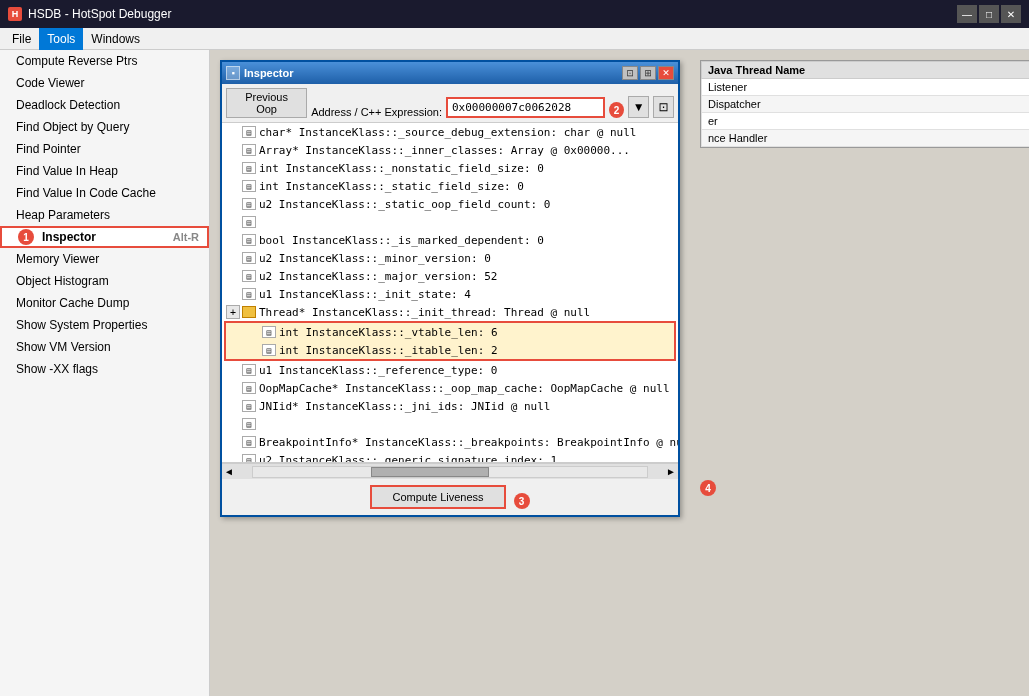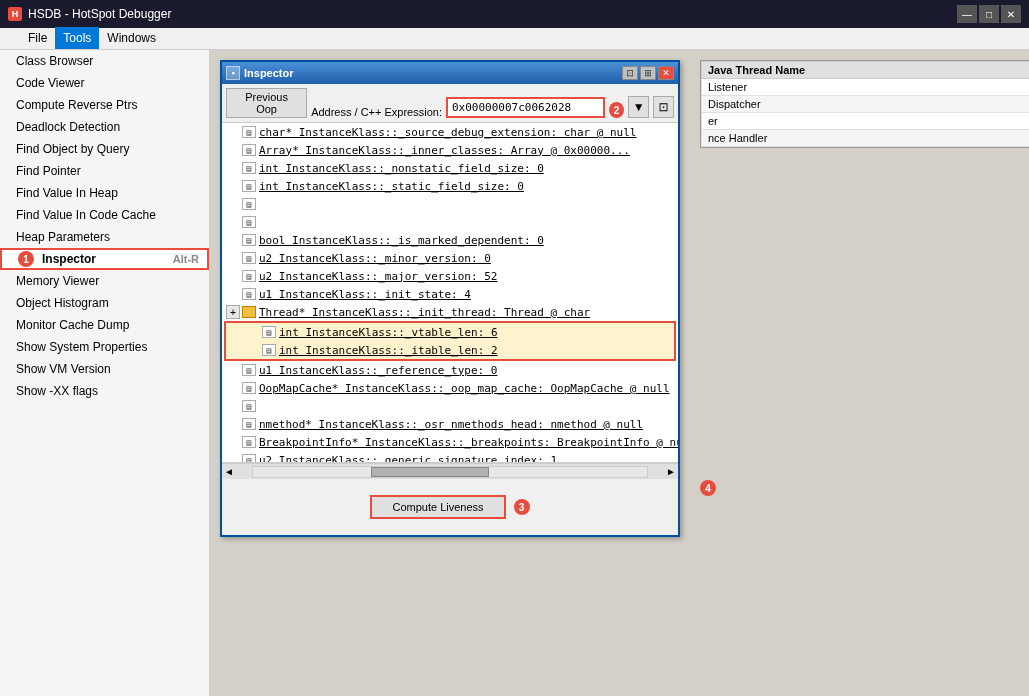--- a/index.html
+++ b/index.html
@@ -51,23 +51,23 @@
       display: flex;
       align-items: center;
       justify-content: center;
     }
 
     
     .menu-bar {
       background: #f0f0f0;
       height: 22px;
       display: flex;
-      align-items: flex-end;
+      align-items: center;
       border-bottom: 1px solid #ccc;
-      padding: 0 20px;
+      padding: 0 4px;
     }
     .menu-item {
       padding: 2px 8px;
       cursor: pointer;
       font-size: 12px;
       height: 22px;
       display: flex;
       align-items: center;
     }
     .menu-item:hover, .menu-item.active {
@@ -282,21 +282,21 @@
     }
     .folder-icon {
       display: inline-block;
       width: 14px;
       height: 12px;
       background: #f0c040;
       border: 1px solid #c08000;
       margin-right: 3px;
       flex-shrink: 0;
     }
-    .tree-text { font-size: 11px; font-family: monospace; text-decoration: underline; }
+    .tree-text { font-size: 11px; font-family: monospace; }
 
     
     .inspector-scroll-h {
       height: 16px;
       background: #e0e0e0;
       border-top: 1px solid #ccc;
       display: flex;
       align-items: center;
     }
     .h-scroll-track {
@@ -311,24 +311,24 @@
       position: absolute;
       left: 30%;
       width: 30%;
       height: 100%;
       background: #b0b0b0;
       border: 1px solid #888;
     }
 
     
     .inspector-footer {
-      padding: 16px;
-      display: flex;
-      justify-content: center;
-      align-items: center;
+      padding: 6px;
+      display: flex;
+      justify-content: center;
+      align-items: flex-end;
       gap: 8px;
       background: #f0f0f0;
     }
     .compute-btn {
       background: #e0e0e0;
       border: 1px solid #aaa;
       padding: 4px 20px;
       font-size: 11px;
       cursor: pointer;
       border: 2px solid #e74c3c;
@@ -378,27 +378,24 @@
 <div class="menu-bar">
   <div class="menu-item">File</div>
   <div class="menu-item active">Tools</div>
   <div class="menu-item">Windows</div>
 </div>
 
 <div class="main-layout">
 
   <div class="sidebar">
     <div class="sidebar-item">
-      <span>Class Browser</span>
+      <span>Compute Reverse Ptrs</span>
     </div>
     <div class="sidebar-item">
       <span>Code Viewer</span>
-    </div>
-    <div class="sidebar-item">
-      <span>Compute Reverse Ptrs</span>
     </div>
     <div class="sidebar-item">
       <span>Deadlock Detection</span>
     </div>
     <div class="sidebar-item">
       <span>Find Object by Query</span>
     </div>
     <div class="sidebar-item">
       <span>Find Pointer</span>
     </div>
@@ -478,20 +475,21 @@
             <span class="tree-text">int InstanceKlass::_nonstatic_field_size: 0</span>
           </div>
           <div class="tree-row" style="padding-left:4px;">
             <span class="tree-spacer"></span>
             <span class="file-icon">▤</span>
             <span class="tree-text">int InstanceKlass::_static_field_size: 0</span>
           </div>
           <div class="tree-row" style="padding-left:4px;">
             <span class="tree-spacer"></span>
             <span class="file-icon">▤</span>
+            <span class="tree-text">u2 InstanceKlass::_static_oop_field_count: 0</span>
           </div>
           <div class="tree-row" style="padding-left:4px;">
             <span class="tree-spacer"></span>
             <span class="file-icon">▤</span>
           </div>
           <div class="tree-row" style="padding-left:4px;">
             <span class="tree-spacer"></span>
             <span class="file-icon">▤</span>
             <span class="tree-text">bool InstanceKlass::_is_marked_dependent: 0</span>
           </div>
@@ -506,21 +504,21 @@
             <span class="tree-text">u2 InstanceKlass::_major_version: 52</span>
           </div>
           <div class="tree-row" style="padding-left:4px;">
             <span class="tree-spacer"></span>
             <span class="file-icon">▤</span>
             <span class="tree-text">u1 InstanceKlass::_init_state: 4</span>
           </div>
           <div class="tree-row" style="padding-left:4px;">
             <span class="tree-expand">+</span>
             <span class="folder-icon"></span>
-            <span class="tree-text">Thread* InstanceKlass::_init_thread: Thread @ char</span>
+            <span class="tree-text">Thread* InstanceKlass::_init_thread: Thread @ null</span>
           </div>
           <div style="border: 2px solid rgb(231, 76, 60); margin: 0px 2px;">
             <div class="tree-row highlighted" style="padding-left:20px;">
               <span class="tree-spacer"></span>
               <span class="file-icon">▤</span>
               <span class="tree-text">int InstanceKlass::_vtable_len: 6</span>
             </div>
             <div class="tree-row highlighted" style="padding-left:20px;">
               <span class="tree-spacer"></span>
               <span class="file-icon">▤</span>
@@ -533,25 +531,25 @@
             <span class="tree-text">u1 InstanceKlass::_reference_type: 0</span>
           </div>
           <div class="tree-row" style="padding-left:4px;">
             <span class="tree-spacer"></span>
             <span class="file-icon">▤</span>
             <span class="tree-text">OopMapCache* InstanceKlass::_oop_map_cache: OopMapCache @ null</span>
           </div>
           <div class="tree-row" style="padding-left:4px;">
             <span class="tree-spacer"></span>
             <span class="file-icon">▤</span>
-          </div>
-          <div class="tree-row" style="padding-left:4px;">
-            <span class="tree-spacer"></span>
-            <span class="file-icon">▤</span>
-            <span class="tree-text">nmethod* InstanceKlass::_osr_nmethods_head: nmethod @ null</span>
+            <span class="tree-text">JNIid* InstanceKlass::_jni_ids: JNIid @ null</span>
+          </div>
+          <div class="tree-row" style="padding-left:4px;">
+            <span class="tree-spacer"></span>
+            <span class="file-icon">▤</span>
           </div>
           <div class="tree-row" style="padding-left:4px;">
             <span class="tree-spacer"></span>
             <span class="file-icon">▤</span>
             <span class="tree-text">BreakpointInfo* InstanceKlass::_breakpoints: BreakpointInfo @ null</span>
           </div>
           <div class="tree-row" style="padding-left:4px;">
             <span class="tree-spacer"></span>
             <span class="file-icon">▤</span>
             <span class="tree-text">u2 InstanceKlass::_generic_signature_index: 1</span>

